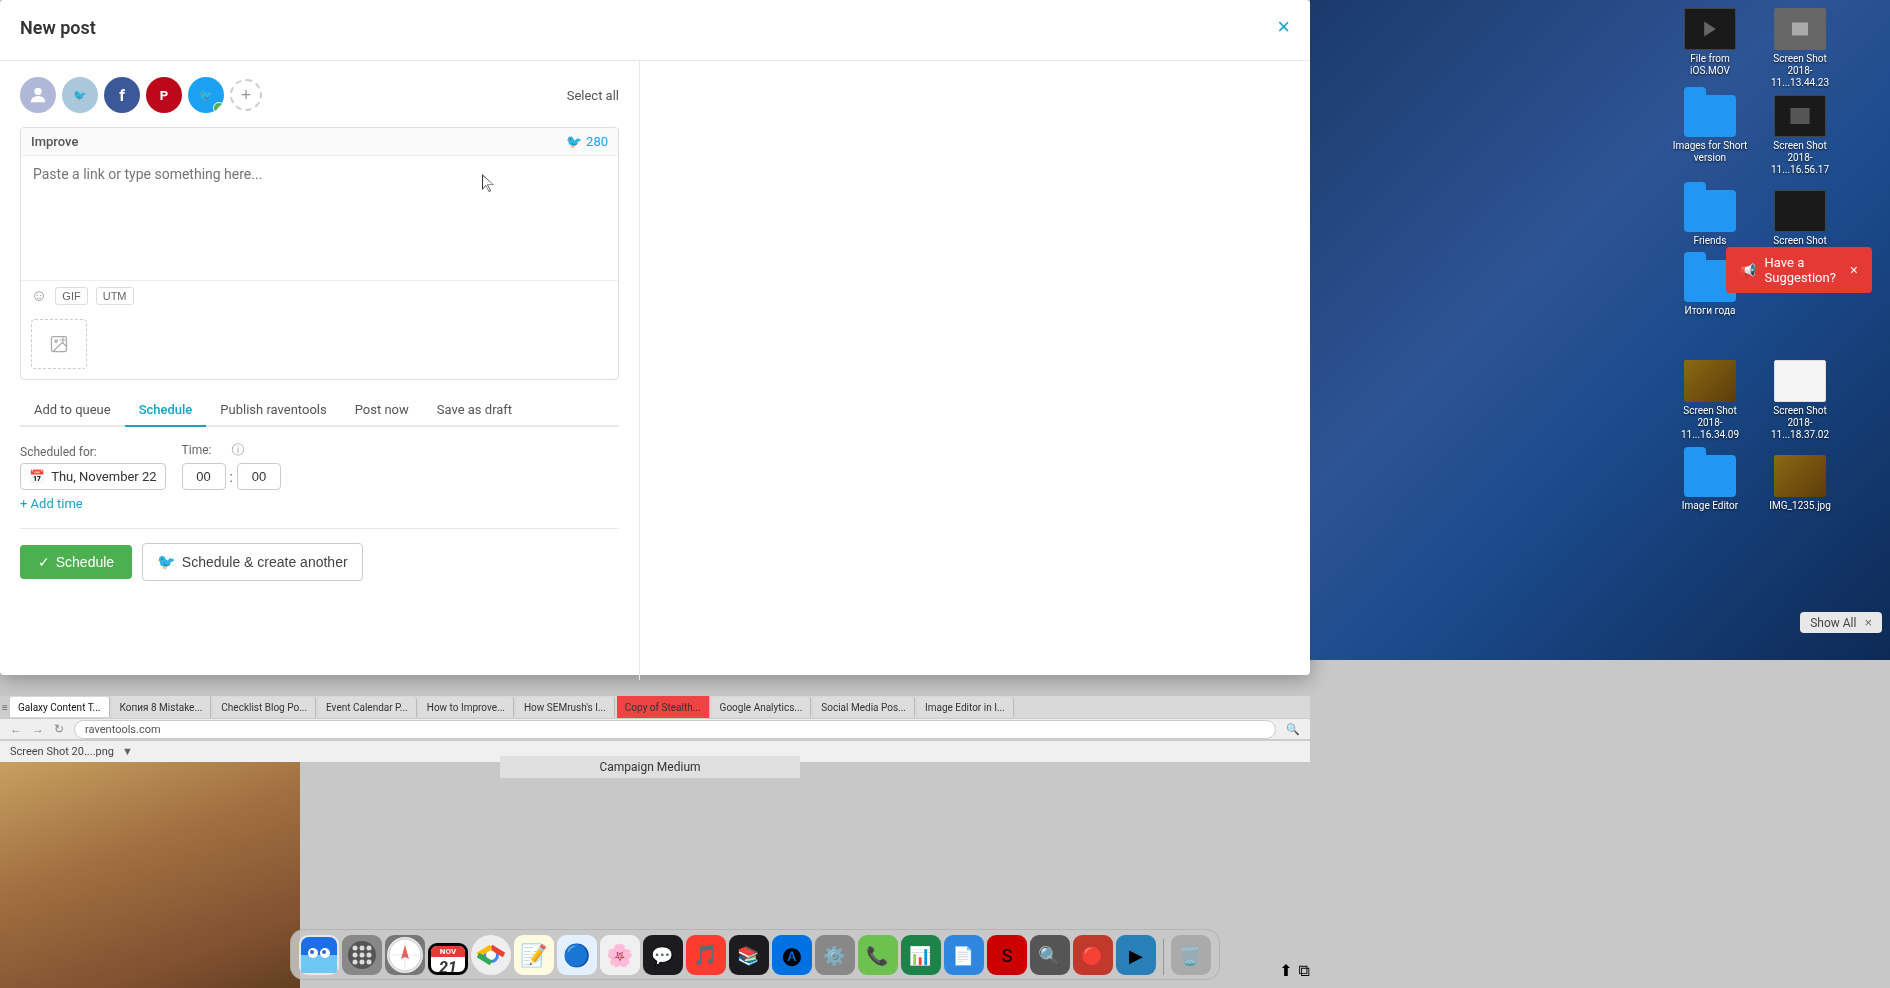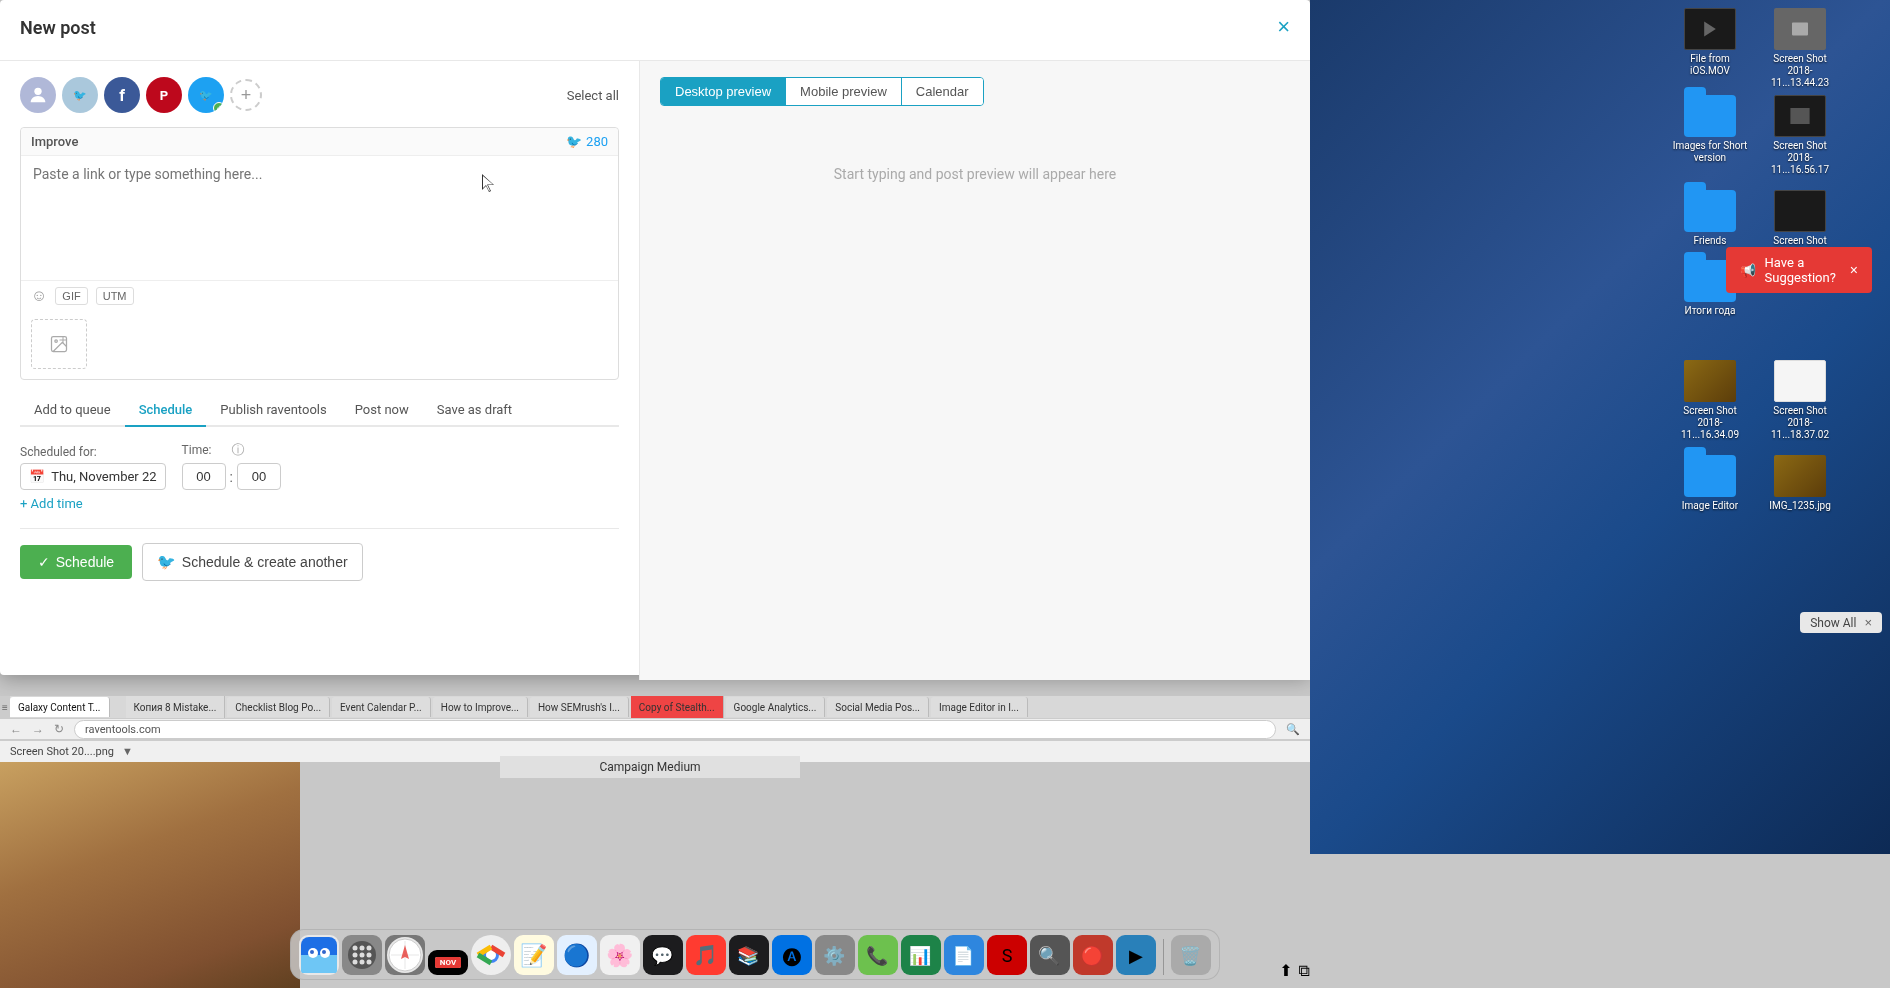--- a/index.html
+++ b/index.html
@@ -375,21 +375,21 @@
       margin-top: 60px;
       text-align: center;
     }
 
     
     .desktop-bg {
       position: absolute;
       top: 0;
       right: 0;
       width: 580px;
-      height: 854px;
+      height: 660px;
       background: linear-gradient(135deg, #1a3a6b 0%, #2d5494 40%, #1a4a8a 60%, #0d2a55 100%);
       overflow: hidden;
     }
 
     .desktop-file {
       position: absolute;
       display: flex;
       flex-direction: column;
       align-items: center;
       gap: 3px;
@@ -606,28 +606,20 @@
           <span>Schedule</span>
         </button>
         <button class="btn-schedule-another">
           <span class="btn-twitter-icon">🐦</span>
           <span>Schedule &amp; create another</span>
         </button>
       </div>
 
     </div>
 
-    <div class="right-panel">
-      <div class="preview-tabs">
-        <button class="preview-tab active">Desktop preview</button>
-        <button class="preview-tab">Mobile preview</button>
-        <button class="preview-tab">Calendar</button>
-      </div>
-      <div class="preview-placeholder">Start typing and post preview will appear here</div>
-    </div>
   </div>
 </div>
 
 <div class="desktop-bg">
 
   <div class="desktop-file" style="top:8px; right:140px;">
     <div class="file-thumb dark">
       <svg width="20" height="20" viewBox="0 0 24 24" fill="#666">
           <polygon points="5,3 19,12 5,21"></polygon>
         </svg>
@@ -698,21 +690,21 @@
   <div style="display:flex; justify-content:flex-end; margin-top:8px;">
     <div style="background:#e8e8e8; border-radius:4px; padding:3px 10px; display:flex; align-items:center; gap:8px; font-size:12px; color:#444;">
       <span style="cursor:pointer;">Show All</span>
       <button style="background:none;border:none;cursor:pointer;font-size:13px;color:#666;">×</button>
     </div>
   </div>
 </div>
 
 <div style="position:absolute; bottom:270px; left:0; width:1310px; height:22px; background:#d8d8d8; display:flex; align-items:center; overflow:hidden;">
   <div style="width:10px; background:#ccc; height:100%; display:flex; align-items:center; justify-content:center; font-size:10px; color:#666;">≡</div>
-  <div class="browser-tab active" style="font-size:10px; padding:0 8px; height:20px; background:#fff; border-radius:3px 3px 0 0; display:flex; align-items:center; max-width:120px; overflow:hidden; white-space:nowrap; margin-right:16px;">Galaxy Content T...</div>
+  <div class="browser-tab active" style="font-size:10px; padding:0 8px; height:20px; background:#fff; border-radius:3px 3px 0 0; display:flex; align-items:center; max-width:120px; overflow:hidden; white-space:nowrap; margin-right:2px;">Galaxy Content T...</div>
   <div class="browser-tab" style="font-size:10px; padding:0 8px; height:28px; background:#ddd; border-radius:3px 3px 0 0; display:flex; align-items:center; max-width:120px; overflow:hidden; white-space:nowrap; margin-right:2px;">Копия 8 Mistake...</div>
   <div class="browser-tab" style="font-size:10px; padding:0 8px; height:20px; background:#ddd; border-radius:3px 3px 0 0; display:flex; align-items:center; max-width:120px; overflow:hidden; white-space:nowrap; margin-right:2px;">Checklist Blog Po...</div>
   <div class="browser-tab" style="font-size:10px; padding:0 8px; height:20px; background:#ddd; border-radius:3px 3px 0 0; display:flex; align-items:center; max-width:120px; overflow:hidden; white-space:nowrap; margin-right:2px;">Event Calendar P...</div>
   <div class="browser-tab" style="font-size:10px; padding:0 8px; height:20px; background:#ddd; border-radius:3px 3px 0 0; display:flex; align-items:center; max-width:120px; overflow:hidden; white-space:nowrap; margin-right:2px;">How to Improve...</div>
   <div class="browser-tab" style="font-size:10px; padding:0 8px; height:20px; background:#ddd; border-radius:3px 3px 0 0; display:flex; align-items:center; max-width:120px; overflow:hidden; white-space:nowrap; margin-right:2px;">How SEMrush's I...</div>
   <div class="browser-tab" style="font-size:10px; padding:0 8px; height:32px; background:#ef4444; border-radius:3px 3px 0 0; display:flex; align-items:center; max-width:120px; overflow:hidden; white-space:nowrap; margin-right:2px;">Copy of Stealth...</div>
   <div class="browser-tab" style="font-size:10px; padding:0 8px; height:20px; background:#ddd; border-radius:3px 3px 0 0; display:flex; align-items:center; max-width:120px; overflow:hidden; white-space:nowrap; margin-right:2px;">Google Analytics...</div>
   <div class="browser-tab" style="font-size:10px; padding:0 8px; height:20px; background:#ddd; border-radius:3px 3px 0 0; display:flex; align-items:center; max-width:120px; overflow:hidden; white-space:nowrap; margin-right:2px;">Social Media Pos...</div>
   <div class="browser-tab" style="font-size:10px; padding:0 8px; height:20px; background:#ddd; border-radius:3px 3px 0 0; display:flex; align-items:center; max-width:120px; overflow:hidden; white-space:nowrap;">Image Editor in I...</div>
 </div>
@@ -768,21 +760,21 @@
   <div style="width:40px;height:40px;border-radius:9px;background:#777;display:flex;align-items:center;justify-content:center;cursor:pointer;">
     <svg width="36" height="36" viewBox="0 0 36 36">
         <circle cx="18" cy="18" r="18" fill="#e8e8e8"></circle>
         <circle cx="18" cy="18" r="16" fill="#fff" stroke="#ccc" stroke-width="1"></circle>
         <line x1="18" y1="4" x2="18" y2="32" stroke="#ccc" stroke-width="0.5"></line>
         <line x1="4" y1="18" x2="32" y2="18" stroke="#ccc" stroke-width="0.5"></line>
         <polygon points="18,8 22,22 18,20 14,22" fill="#e53935" opacity="0.8"></polygon>
       </svg>
   </div>
 
-  <div style="width:40px;height:25px;border-radius:9px;background:#fff;border:7px solid #000000;display:flex;flex-direction:column;align-items:center;justify-content:flex-start;cursor:pointer;overflow:hidden;">
+  <div style="width:40px;height:32px;border-radius:9px;background:#fff;border:3px solid #000000;display:flex;flex-direction:column;align-items:center;justify-content:flex-start;cursor:pointer;overflow:hidden;">
     <div style="background:#e53935;width:100%;text-align:center;font-size:8px;color:#fff;padding:1px 0;font-weight:bold;">NOV</div>
     <div style="font-size:16px;font-weight:bold;color:#333;line-height:1.4;font-style:italic;">21</div>
   </div>
 
   <div style="width:40px;height:40px;border-radius:50%;background:#eee;display:flex;align-items:center;justify-content:center;cursor:pointer;">
     <svg width="34" height="34" viewBox="0 0 34 34">
         <circle cx="17" cy="17" r="17" fill="#eee"></circle>
         <circle cx="17" cy="17" r="8" fill="#4285f4"></circle>
         <circle cx="17" cy="17" r="5" fill="#fff"></circle>
         <path d="M17 9 L30 17" stroke="#ea4335" stroke-width="5"></path>

